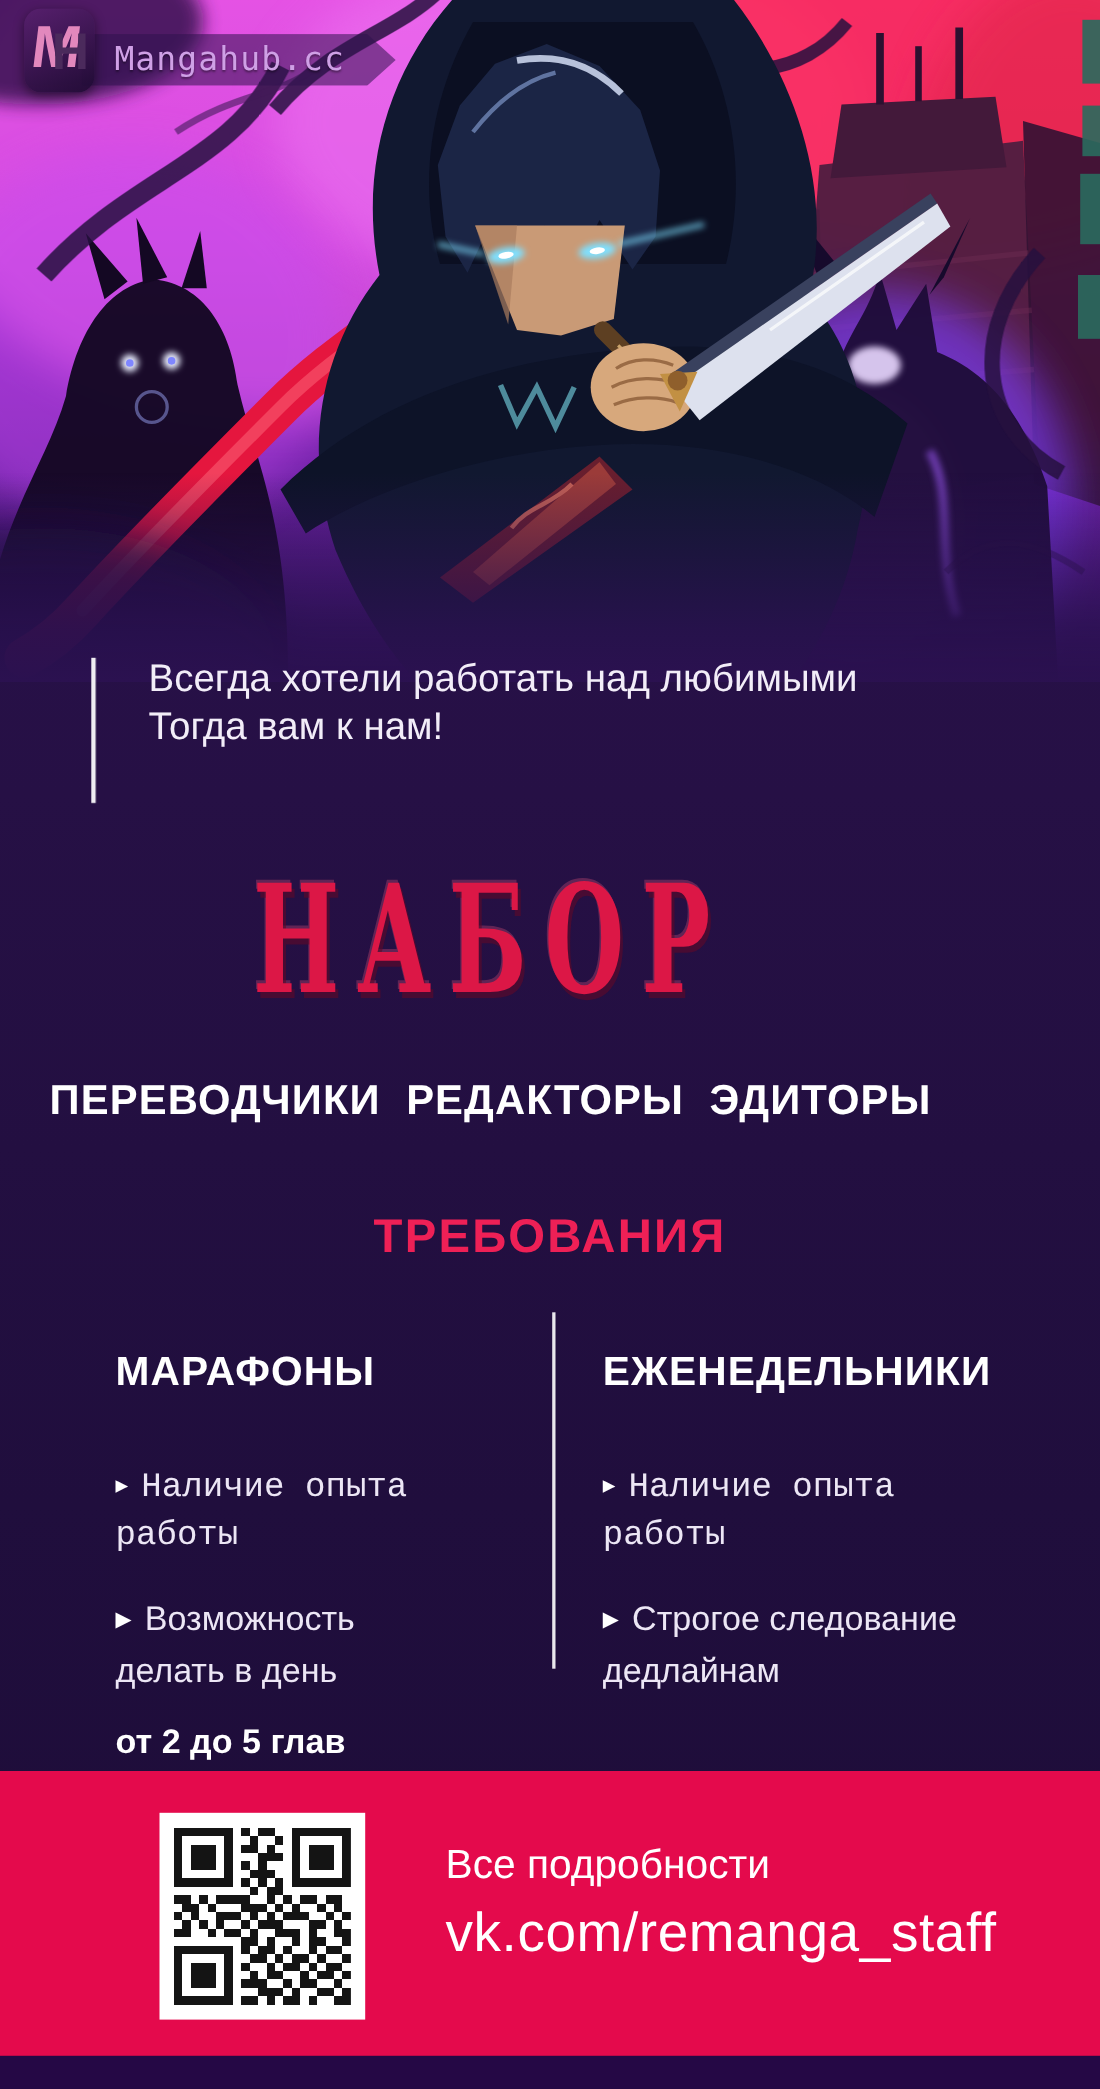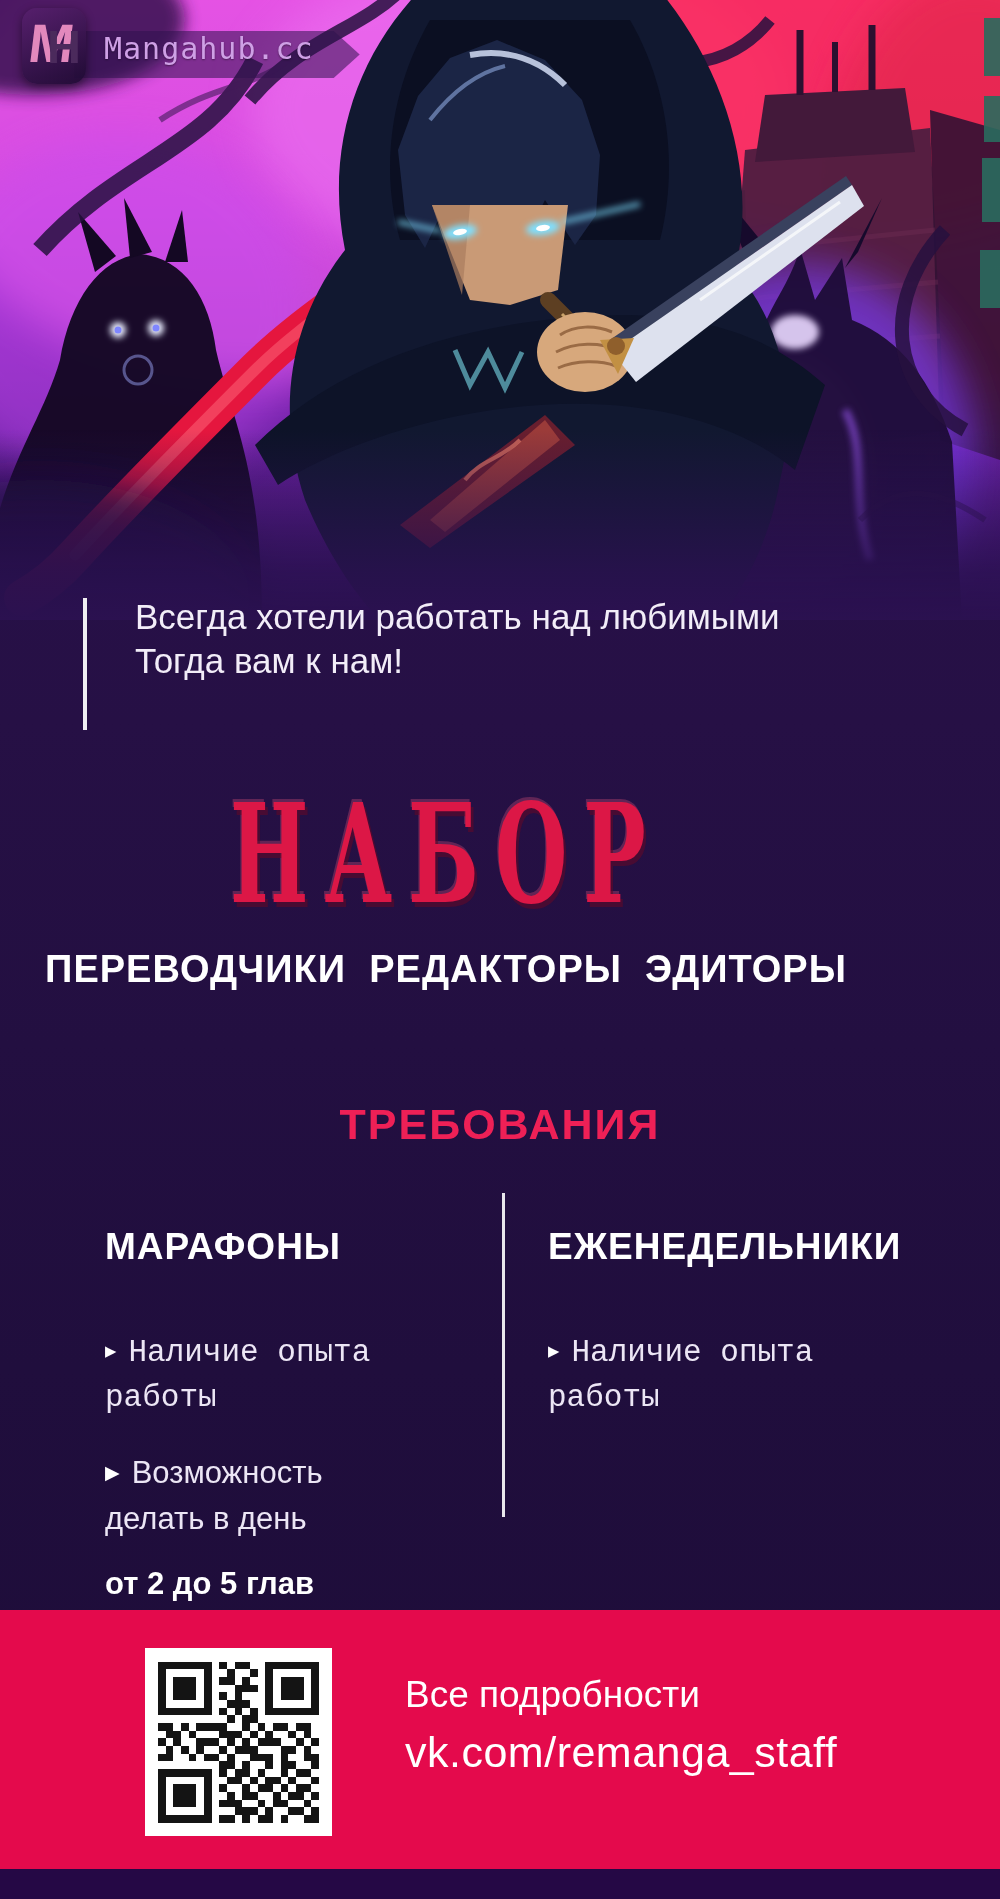--- a/index.html
+++ b/index.html
@@ -15,40 +15,40 @@
   .logo{position:absolute;top:8px;left:22px;display:flex;align-items:flex-start;}
   .logo-badge{
     position:relative;width:64px;height:76px;border-radius:15px;z-index:2;
     background:linear-gradient(155deg,rgba(88,32,110,.88),rgba(28,10,48,.88));
     box-shadow:0 3px 10px rgba(0,0,0,.45);
   }
   .logo-badge .lm{position:absolute;left:7px;top:8px;font-size:54px;font-weight:bold;color:#e288bd;transform:skewX(-7deg);line-height:1;}
   .logo-badge .lh{position:absolute;right:5px;top:15px;font-size:47px;font-weight:bold;color:#4b2a5c;line-height:1;}
   .logo-ribbon{
     margin-left:-12px;margin-top:23px;height:47px;z-index:1;
-    padding:0 46px 0 30px;display:flex;
+    padding:0 46px 0 30px;display:flex;align-items:center;
     background:rgba(48,18,78,.55);
     clip-path:polygon(0 0,calc(100% - 26px) 0,100% 50%,calc(100% - 26px) 100%,0 100%);
   }
   .logo-ribbon .site{font-family:"DejaVu Sans Mono",monospace;font-size:30px;color:#cfa0e6;letter-spacing:1px;text-shadow:0 1px 2px rgba(0,0,0,.4);}
   
   .intro{position:absolute;left:83px;top:595px;}
   .intro-bar{position:absolute;left:0;top:3px;width:4px;height:132px;background:#ffffff;opacity:.93;}
   .intro-text{margin-left:52px;font-size:35px;line-height:44px;color:#f2edf8;font-weight:400;}
   .intro-text span{display:block;}
   
   .title-row{position:absolute;top:786px;left:0;width:876px;display:flex;justify-content:center;}
   .nabor{
     font-family:"DejaVu Serif",serif;font-weight:bold;font-size:126px;line-height:1;
     color:#dc1746;letter-spacing:24px;padding-left:24px;display:inline-block;
     transform:scale(.66,1.08);transform-origin:center top;
     text-shadow:4px 5px 0 rgba(96,8,40,.6),-2px -2px 0 rgba(255,92,132,.28);
   }
   
-  .roles{position:absolute;top:948px;left:0;width:892px;text-align:center;
+  .roles{position:absolute;top:980px;left:0;width:892px;text-align:center;
     font-size:38px;font-weight:700;color:#ffffff;letter-spacing:1px;white-space:pre;}
   .req-heading{position:absolute;top:1100px;left:0;width:1000px;text-align:center;
     font-size:43px;font-weight:700;color:#ee2056;letter-spacing:2px;}
   
   .divider{position:absolute;left:502px;top:1193px;width:3px;height:324px;background:rgba(255,255,255,.9);}
   .col{position:absolute;top:1226px;color:#ece6f5;}
   .col-left{left:105px;width:345px;}
   .col-right{left:548px;width:430px;}
   .col h3{margin:0;font-size:37px;font-weight:700;color:#ffffff;letter-spacing:1px;}
   .bullet{font-size:31px;line-height:42px;}
@@ -56,21 +56,21 @@
   .bullet.second{margin-top:33px;}
   .bullet .marker{font-size:19px;position:relative;top:-4px;margin-right:12px;color:#ffffff;}
   .bullet .bl{display:block;}
   .bullet strong{display:block;font-weight:700;color:#ffffff;margin-top:23px;}
   
   .banner{position:absolute;top:1610px;left:0;width:1000px;height:259px;background:#e40a4c;}
   .qr-box{position:absolute;left:145px;top:38px;width:187px;height:188px;background:#ffffff;
     box-sizing:border-box;padding:13px;}
   .banner-text{position:absolute;left:378px;top:64px;color:#ffffff;margin-left:27px;}
   .banner-line1{font-size:37px;font-weight:400;}
-  .banner-line2{font-size:43px;font-weight:500;margin-top:12px;letter-spacing:.5px;}
+  .banner-line2{font-size:50px;font-weight:500;margin-top:12px;letter-spacing:.5px;}
   .strip{position:absolute;top:1869px;left:0;width:1000px;height:30px;background:#250845;}
 </style>
 </head>
 <body>
 
 <div class="page">
 
   <div class="hero">
     <svg width="1000" height="620" viewBox="0 0 1000 620" preserveAspectRatio="none">
       <defs>
@@ -249,20 +249,24 @@
       <span class="bl">делать в день</span>
       <strong>от 2 до 5 глав</strong>
     </div>
   </div>
 
   <div class="col col-right">
     <h3>ЕЖЕНЕДЕЛЬНИКИ</h3>
     <div class="bullet first">
       <span class="marker">▶</span><span>Наличие опыта</span>
       <span class="bl">работы</span>
+    </div>
+    <div class="bullet second">
+      <span class="marker">▶</span><span>Строгое следование</span>
+      <span class="bl">дедлайнам</span>
     </div>
   </div>
 
   <div class="banner">
     <div class="qr-box"><svg viewBox="0 0 21 21" width="100%" height="100%" shape-rendering="crispEdges" fill="#141414">
           <rect x="0" y="0" width="1" height="1"></rect>
           <rect x="1" y="0" width="1" height="1"></rect>
           <rect x="2" y="0" width="1" height="1"></rect>
           <rect x="3" y="0" width="1" height="1"></rect>
           <rect x="4" y="0" width="1" height="1"></rect>

